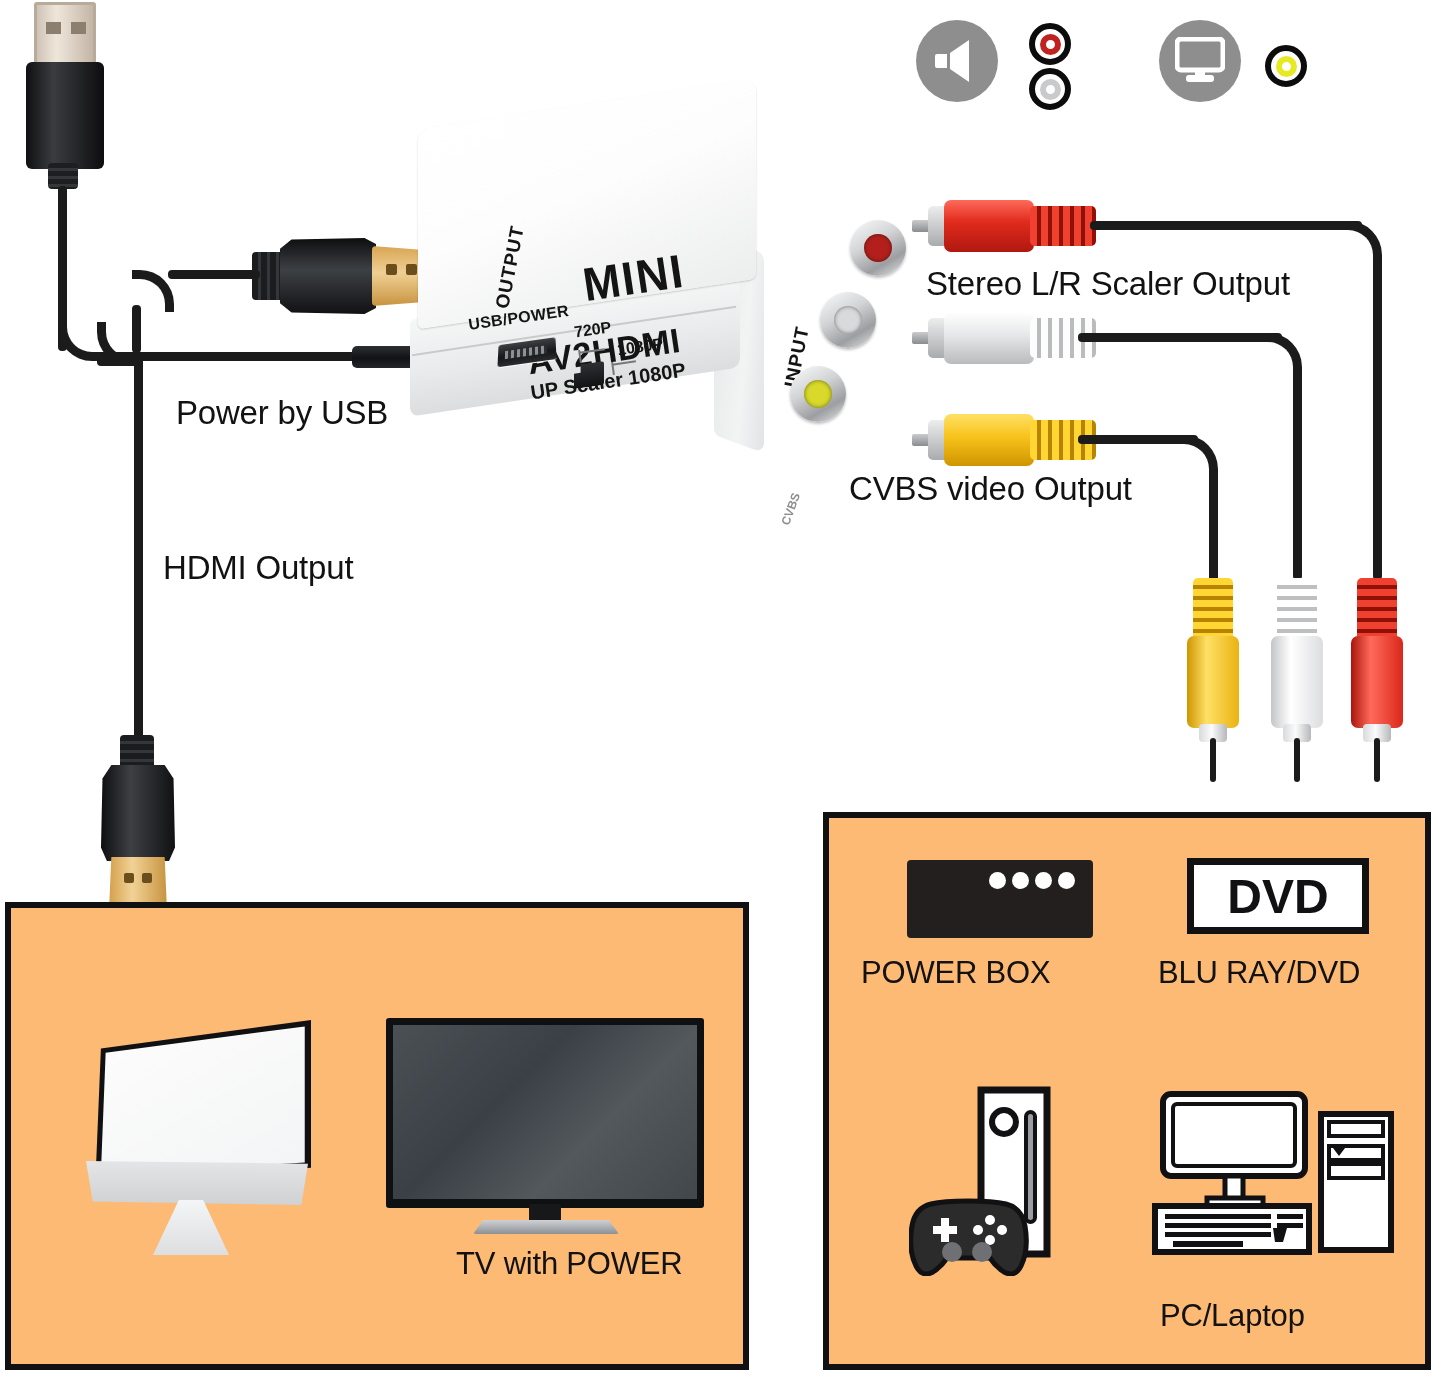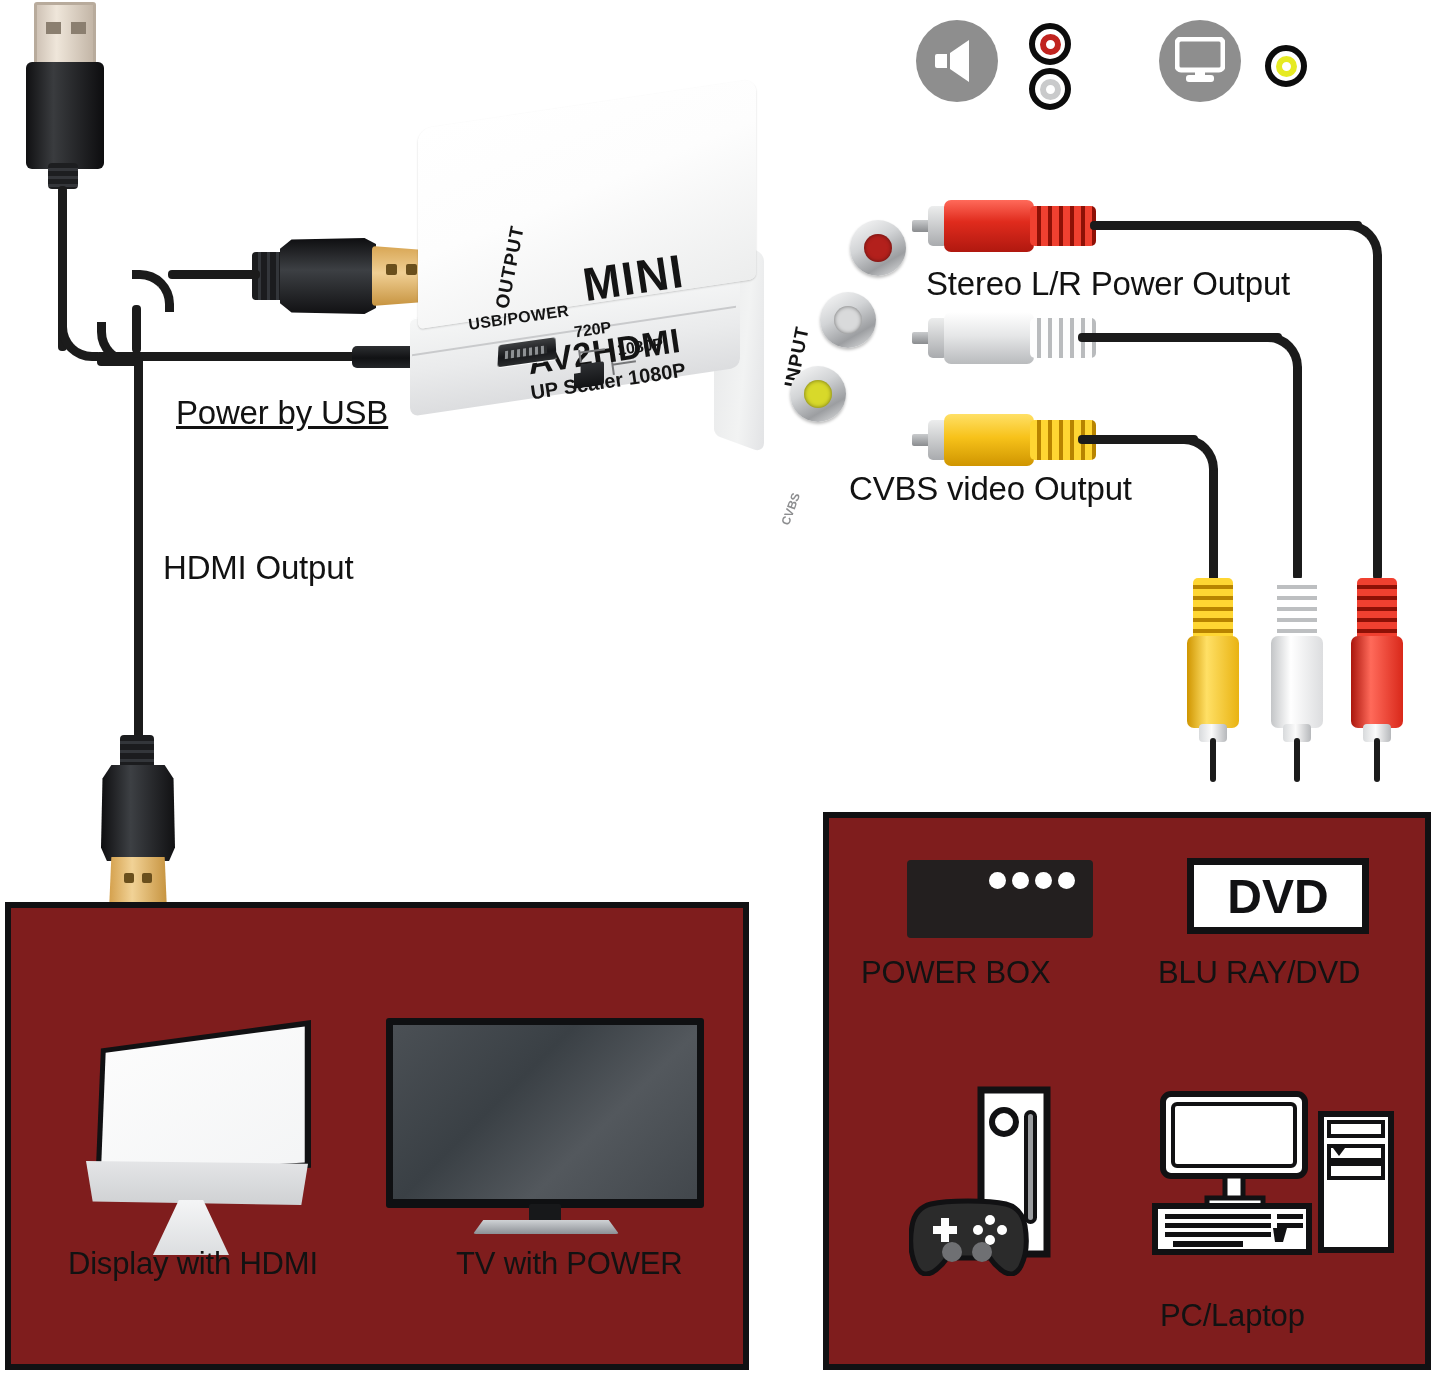--- a/index.html
+++ b/index.html
@@ -232,21 +232,21 @@
     border-radius: 5px;
   }
   .dc-pin {
     position:absolute; left:86px; top:7px; width:34px; height:8px;
     background:#6d6f72; border-radius:2px;
   }
 
   
   .panel {
     position: absolute;
-    background: #7f1d1d;
+    background: #fdba74;
     border: 6px solid #111113;
   }
 
   
   .mon-frame {
     position: absolute;
     background: #111113;
     clip-path: polygon(4.5% 17%, 100% 0, 100% 88%, 2% 96%);
   }
   .mon-screen {
@@ -438,42 +438,41 @@
     <div class="vplug-collar"></div>
     <div class="vplug-pin"></div>
   </div>
   <div class="vplug" style="left:1351px; top:578px;">
     <div class="vplug-strain" style="background:repeating-linear-gradient(180deg,#f04030 0 7px,#8e1006 7px 11px);"></div>
     <div class="vplug-body" style="background:linear-gradient(90deg,#aa160d,#ff6a5a 38%,#d9281a);"></div>
     <div class="vplug-collar"></div>
     <div class="vplug-pin"></div>
   </div>
 
-  <div class="lbl lbl-big" style="left:176px; top:394px;text-decoration:underline;">Power by USB</div>
+  <div class="lbl lbl-big" style="left:176px; top:394px;">Power by USB</div>
   <div class="lbl lbl-big" style="left:163px; top:549px;">HDMI Output</div>
-  <div class="lbl lbl-big" style="left:926px; top:265px;">Stereo L/R Power Output</div>
+  <div class="lbl lbl-big" style="left:926px; top:265px;">Stereo L/R Scaler Output</div>
   <div class="lbl lbl-big" style="left:849px; top:470px;">CVBS video Output</div>
 
   <div class="panel" style="left:5px; top:902px; width:744px; height:468px;">
 
     <div class="mon-frame" style="left:80px; top:112px; width:220px; height:168px;">
       <div class="mon-screen"></div>
     </div>
     <div class="mon-neck" style="left:75px; top:253px; width:222px; height:44px;"></div>
     <div class="mon-stand" style="left:142px; top:292px; width:76px; height:55px;"></div>
 
     <div class="tv-frame" style="left:375px; top:110px; width:318px; height:190px;">
       <div class="tv-screen"></div>
     </div>
     <div class="tv-base-neck" style="left:518px; top:296px; width:32px; height:20px;"></div>
     <div class="tv-base" style="left:462px; top:312px; width:146px; height:14px;"></div>
 
   </div>
 
-  <div class="lbl lbl-box" style="left:68px; top:1246px;">Display with HDMI</div>
   <div class="lbl lbl-box" style="left:456px; top:1246px;">TV with POWER</div>
 
   <div class="panel" style="left:823px; top:812px; width:608px; height:558px;">
 
     <div class="cable-box" style="left:78px; top:42px; width:186px; height:78px;">
       <div class="cb-dots">
         <div class="cb-dot"></div>
         <div class="cb-dot"></div>
         <div class="cb-dot"></div>
         <div class="cb-dot"></div>

